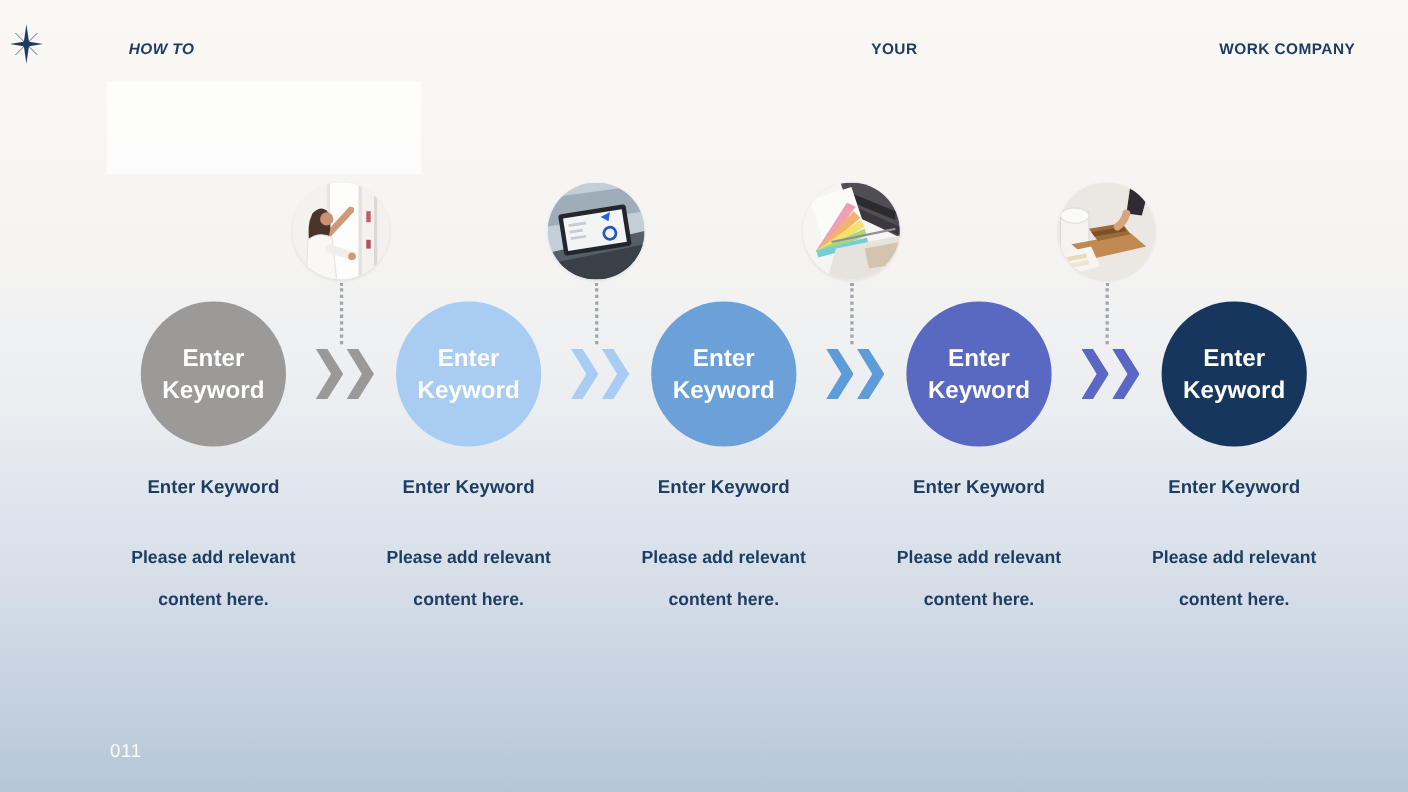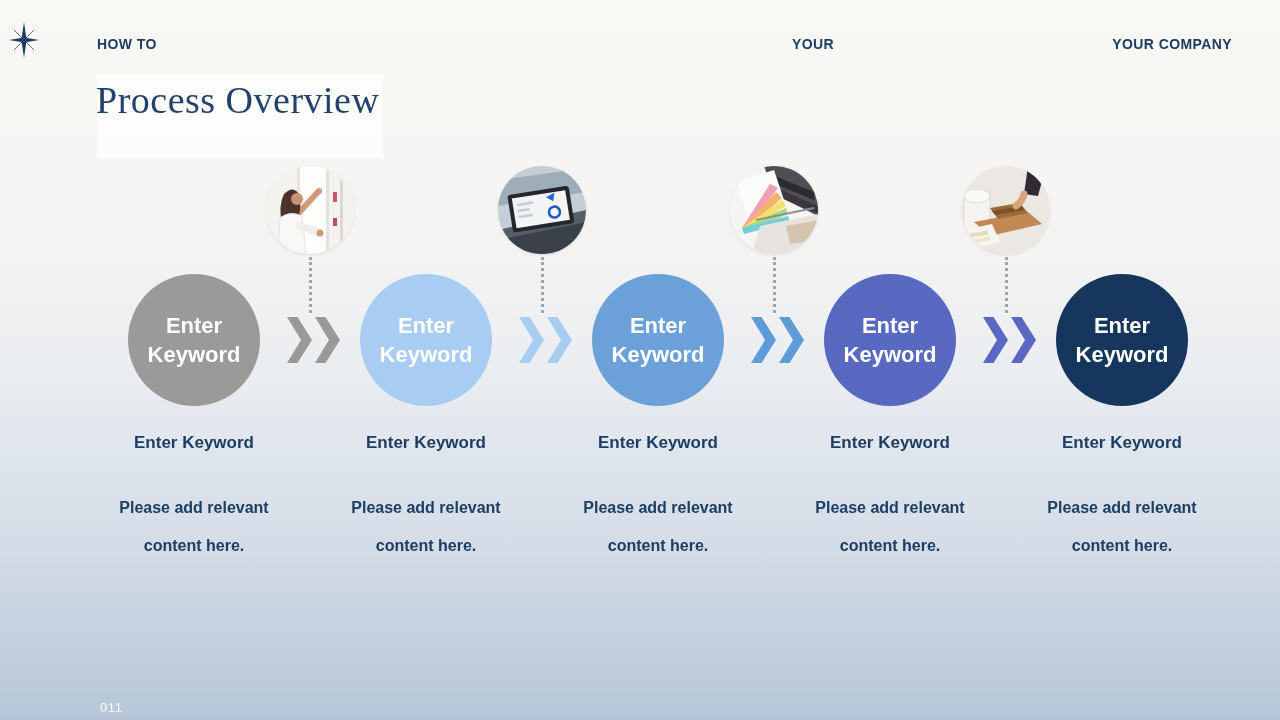--- a/index.html
+++ b/index.html
@@ -10,21 +10,21 @@
   }
   .title-backdrop{
     position:absolute;left:97px;top:74px;width:286px;height:84px;
     background:rgba(255,255,255,0.72);
   }
   .sparkle{position:absolute;left:5px;top:21px;width:38px;height:38px;}
   .hdr{
     position:absolute;top:36px;font-size:14px;font-weight:700;
     letter-spacing:.4px;color:#1d3c61;white-space:nowrap;
   }
-  .hdr-left{left:97px;}
+  .hdr-left{left:117px;font-style:italic;}
   .hdr-center{left:792px;}
   .hdr-right{right:48px;}
   .page-title{
     position:absolute;left:96px;top:78px;margin:0;
     font-family:"Liberation Serif","DejaVu Serif",serif;font-weight:400;
     font-size:38px;color:#21436b;letter-spacing:.5px;
   }
   .circle{
     position:absolute;top:274px;width:132px;height:132px;border-radius:50%;
     display:flex;align-items:center;justify-content:center;text-align:center;
@@ -49,21 +49,21 @@
     width:25px;height:46px;
     clip-path:polygon(0 0,42% 0,100% 50%,42% 100%,0 100%,56% 50%);
   }
   .text-col{
     position:absolute;top:433px;width:180px;text-align:center;color:#1e3d63;
   }
   .t0{left:104px;} .t1{left:336px;} .t2{left:568px;} .t3{left:800px;} .t4{left:1032px;}
   .text-col h3{margin:0 0 36px 0;font-size:17px;font-weight:700;}
   .text-col p{margin:0;font-size:16px;font-weight:700;line-height:38px;}
   .page-num{
-    position:absolute;left:100px;top:700px;font-size:13px;
+    position:absolute;left:100px;top:673px;font-size:17px;
     color:rgba(255,255,255,.92);letter-spacing:.6px;
   }
 </style>
 </head>
 <body>
 
 <div class="slide">
 
   <div class="title-backdrop"></div>
 
@@ -74,23 +74,22 @@
     </g>
     <g stroke="#1d3c61" stroke-width="0.9" opacity="0.75">
       <line x1="9" y1="9" x2="29" y2="29"></line>
       <line x1="29" y1="9" x2="9" y2="29"></line>
     </g>
     <circle cx="19" cy="19" r="3.2" fill="#1d3c61"></circle>
   </svg>
 
   <div class="hdr hdr-left">HOW TO</div>
   <div class="hdr hdr-center">YOUR</div>
-  <div class="hdr hdr-right">YOUR COMPANY</div>
-
-  <h1 class="page-title">Process Overview</h1>
+  <div class="hdr hdr-right">WORK COMPANY</div>
+
 
   <div class="circle c0" style="background-color: rgb(155, 154, 152);">
     <div class="lbl">Enter Keyword</div>
   </div>
   <div class="circle c1" style="background-color: rgb(169, 205, 242);">
     <div class="lbl">Enter Keyword</div>
   </div>
   <div class="circle c2" style="background-color: rgb(107, 161, 216);">
     <div class="lbl">Enter Keyword</div>
   </div>

